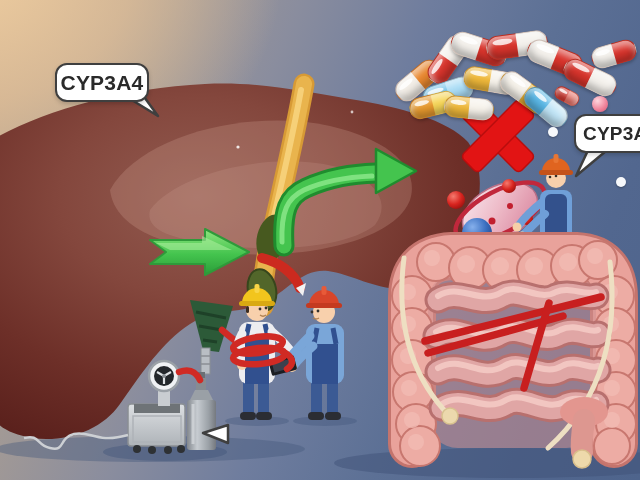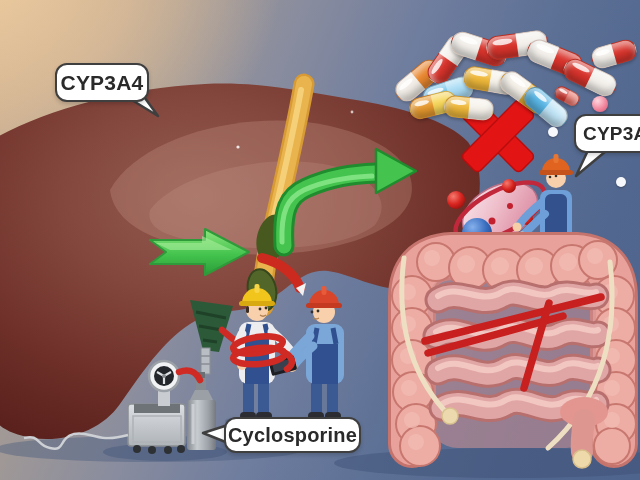--- a/index.html
+++ b/index.html
@@ -342,15 +342,14 @@
       <div class="capsule" style="left: 521px; top: 96px; width: 48px; height: 20px; transform: rotate(40deg); background: linear-gradient(90deg, rgb(89, 183, 230) 0px, rgb(89, 183, 230) 50%, rgb(191, 228, 246) 50%, rgb(191, 228, 246) 100%);"></div>
       <div class="capsule" style="left: 444px; top: 97px; width: 48px; height: 20px; transform: rotate(6deg); background: linear-gradient(90deg, rgb(240, 185, 58) 0px, rgb(240, 185, 58) 50%, rgb(246, 242, 234) 50%, rgb(246, 242, 234) 100%);"></div>
       <div class="capsule" style="left: 554px; top: 89px; width: 24px; height: 12px; transform: rotate(28deg); background: linear-gradient(90deg, rgb(216, 52, 44) 0px, rgb(216, 52, 44) 50%, rgb(239, 111, 100) 50%, rgb(239, 111, 100) 100%);"></div>
       <div class="sphere" style="left: 592px; top: 96px; width: 16px; height: 16px; background: radial-gradient(circle at 35% 30%, rgb(255, 214, 222), rgb(239, 128, 152) 60%, rgb(207, 86, 114));"></div>
       <div class="dot" style="left: 548px; top: 127px; width: 10px; height: 10px;"></div>
       <div class="dot" style="left: 616px; top: 177px; width: 10px; height: 10px;"></div>
     </div>
 
 <div class="bubble" id="bubble-liver">CYP3A4</div>
 <div class="bubble" id="bubble-gut">CYP3A4</div>
-<div class="bubble" id="bubble-drug">Cyclosporine</div>
 
 </div>
 
 </body></html>

